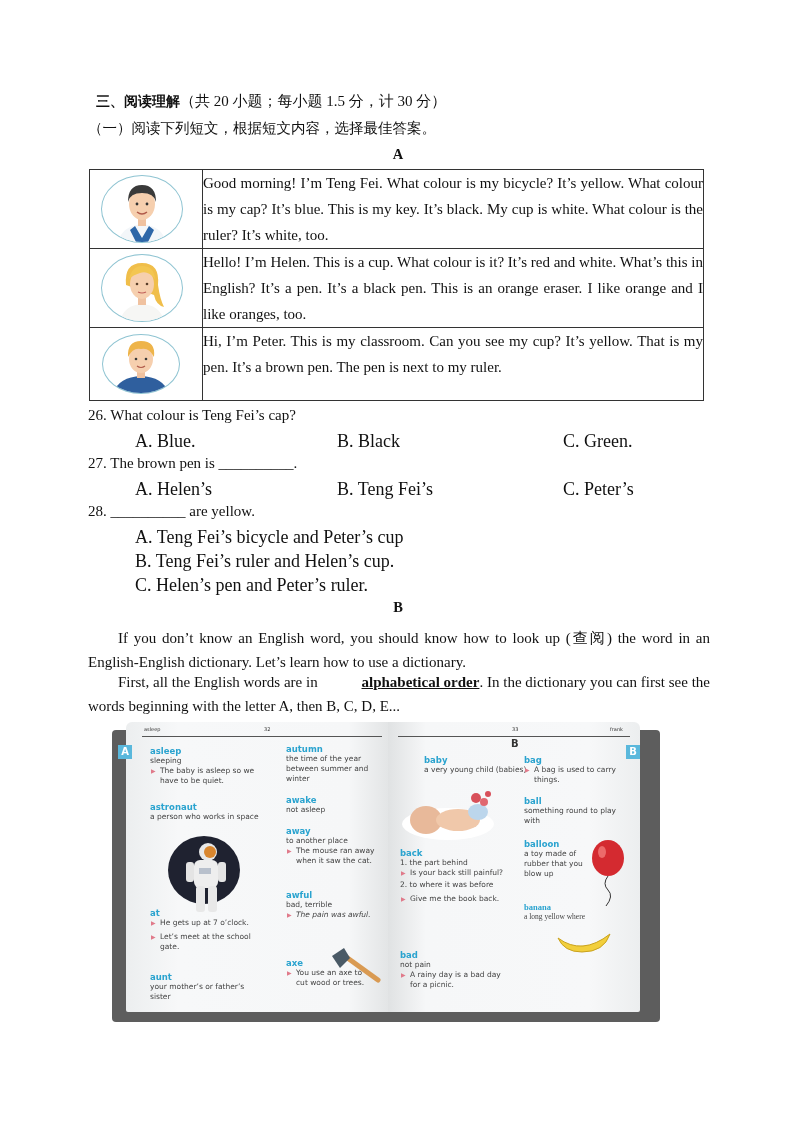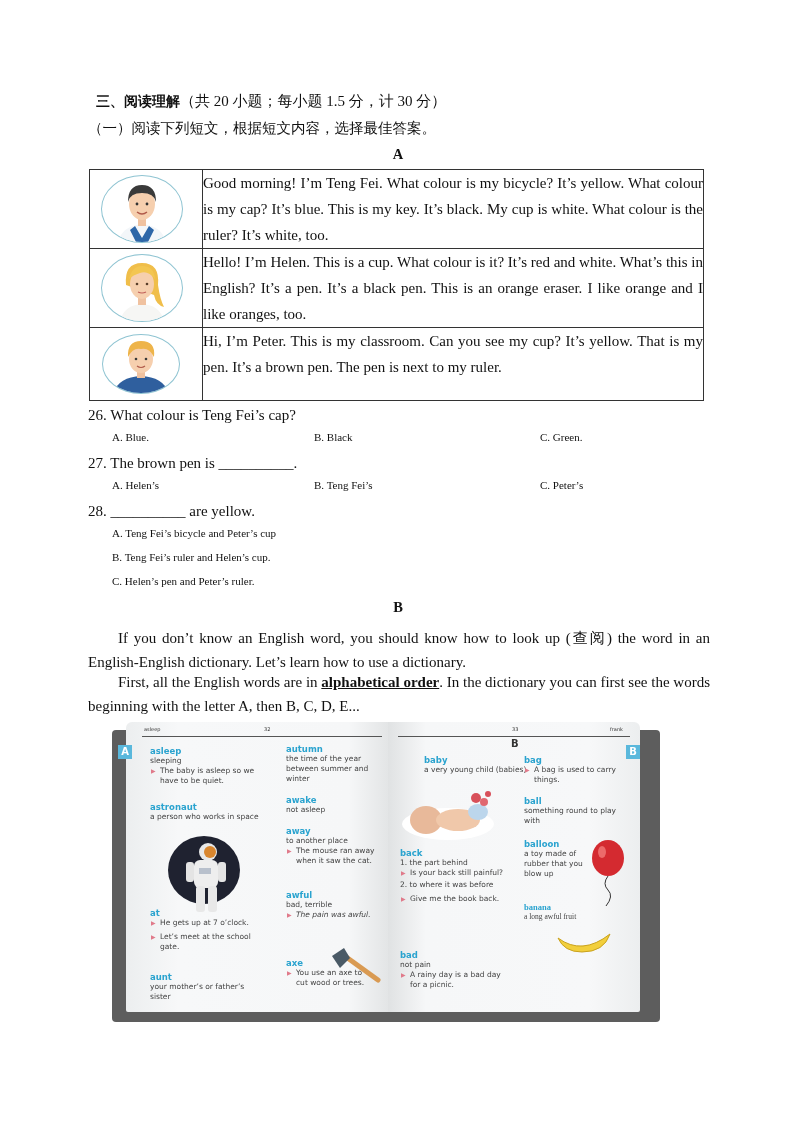--- a/index.html
+++ b/index.html
@@ -10,24 +10,24 @@
   .sec-title b { font-weight: bold; font-family: "DejaVu Sans", sans-serif; font-size: 14px; }
   .sub-title { left: 88px; top: 119px; font-size: 14.5px; white-space: nowrap; }
   .part-label { font-weight: bold; font-size: 14.5px; text-align: center; width: 30px; }
   table.passage { position: absolute; left: 89px; top: 169px; width: 615px; border-collapse: collapse; padding-left: 20px; }
   table.passage td { border: 1.5px solid #333; vertical-align: top; padding: 0; }
   td.pic { width: 112px; height: 78px; position: relative; }
   td.txt { padding: 4px 6px 0 8px; font-size: 15px; line-height: 26px; text-align: justify; }
   .avatar { position: absolute; left: 11px; top: 5px; width: 80px; height: 66px; border-radius: 50%;
             border: 1.5px solid #8fc4d2; background: #fff; overflow: hidden; }
   .q { font-size: 15px; white-space: nowrap; }
-  .opt { font-size: 11px; white-space: nowrap; }
+  .opt { font-size: 18px; white-space: nowrap; margin-left: 23px; }
   .para { left: 88px; width: 622px; font-size: 15px; line-height: 24px; text-align: justify; }
   .para .indent { display: inline-block; width: 30px; }
-  .para u b { font-weight: bold; }
+  .para u b { font-weight: bold; margin-left: 40px; }
   
   .book { left: 112px; top: 722px; width: 548px; height: 300px; }
   .book-back { position: absolute; left: 0; top: 8px; width: 548px; height: 292px; background: #5d5d5d; border-radius: 4px; }
   .page { position: absolute; top: 0; height: 290px; background: #f4f5f6; }
   .page.left { left: 14px; width: 262px; border-radius: 6px 0 0 2px;
                background: linear-gradient(to right, #eceeef 0%, #f7f8f9 20%, #f6f7f8 85%, #e3e5e6 100%); }
   .page.right { left: 276px; width: 252px; border-radius: 0 6px 2px 0;
                 background: linear-gradient(to right, #e0e2e3 0%, #f6f7f8 15%, #f7f8f9 80%, #eceeef 100%); }
   .runhead { position: absolute; top: 4px; font-size: 5px; color: #333; font-family: "DejaVu Sans", sans-serif; }
   .pageline { position: absolute; top: 14px; height: 1px; background: #555; }
@@ -238,19 +238,19 @@
       <div class="hw">balloon</div>
       <div>a toy made of rubber that you blow up</div>
     </div>
     <svg class="abs" style="left:200px; top:118px;" width="40" height="68" viewBox="0 0 40 68">
       <ellipse cx="20" cy="18" rx="16" ry="18" fill="#d42a30"></ellipse>
       <ellipse cx="14" cy="12" rx="4" ry="6" fill="#ec6a6a"></ellipse>
       <path d="M20 36 Q14 44 20 50 Q26 56 18 66" stroke="#333" stroke-width="1" fill="none"></path>
     </svg>
     <div class="entry" style="left:136px; top:180px; width:108px;font-family:Liberation Serif, serif;">
       <div class="hw">banana</div>
-      <div>a long awful fruit</div>
+      <div>a long yellow where</div>
     </div>
     <svg class="abs" style="left:166px; top:208px;" width="60" height="26" viewBox="0 0 60 26">
       <path d="M4 8 Q28 26 56 4 Q50 22 28 22 Q10 22 4 8 Z" fill="#f2cf3c" stroke="#c9a21e" stroke-width="1"></path>
     </svg>
   </div>
 </div>
 
 </body></html>

